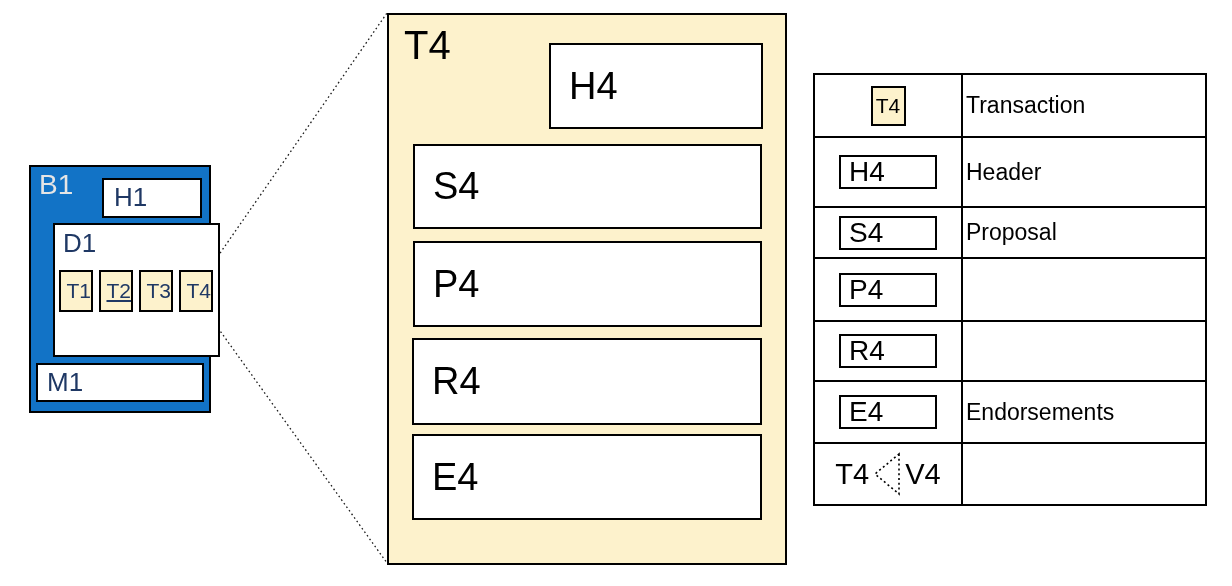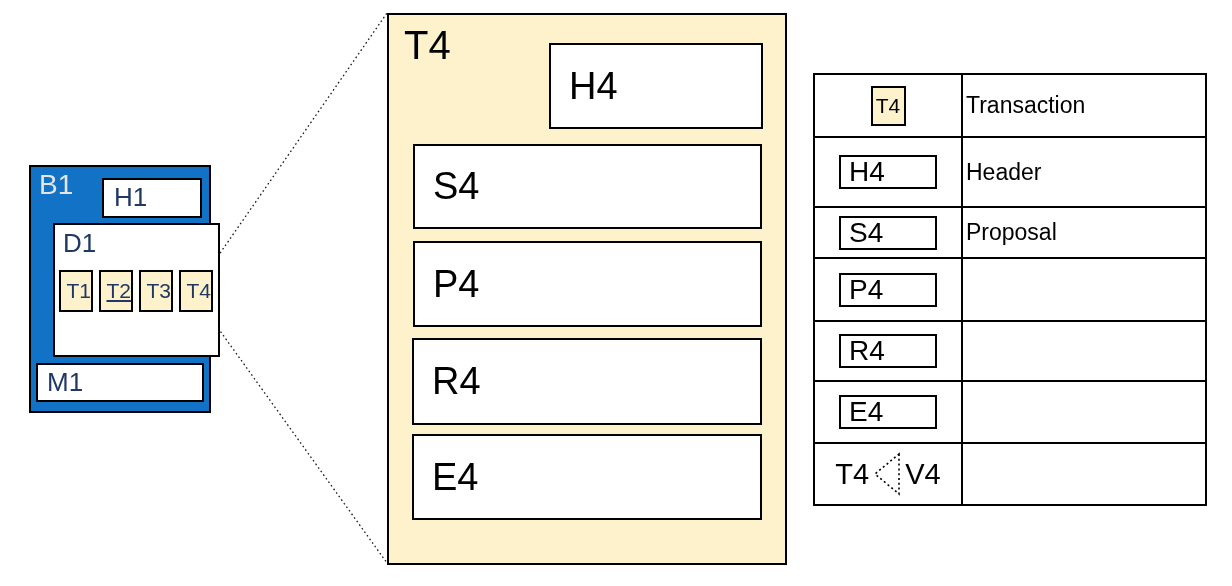--- a/index.html
+++ b/index.html
@@ -268,20 +268,23 @@
         </div>
       </div>
     </div>
 
     <div class="legend-row" style="height:62px">
       <div class="legend-sym-cell">
         <div class="legend-box">
           <span>E4</span>
         </div>
       </div>
+      <div class="legend-desc-cell">
+        <span>Endorsements</span>
+      </div>
     </div>
 
     <div class="legend-row" style="height:60px">
       <div class="legend-sym-cell">
         <div class="view-marker">
           <span>T4</span>
           <svg width="30" height="46" viewBox="0 0 30 46">
             <polygon points="27,3 27,43 3,23" fill="#ffffff" stroke="#000000" stroke-width="1.6" stroke-dasharray="2 2.8"></polygon>
           </svg>
           <span>V4</span>

